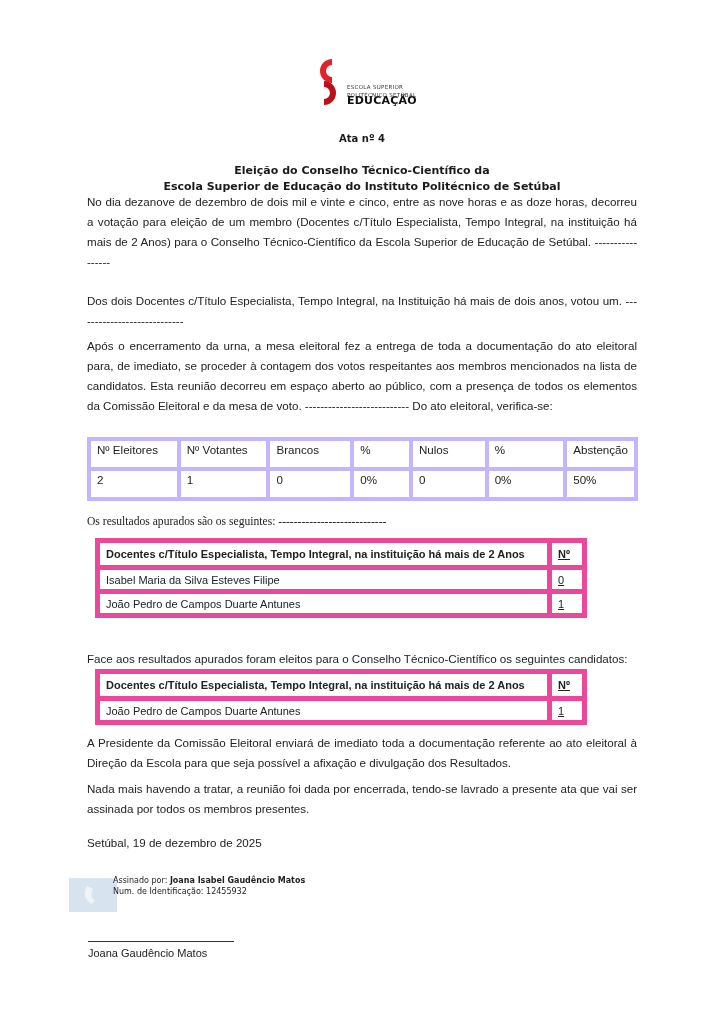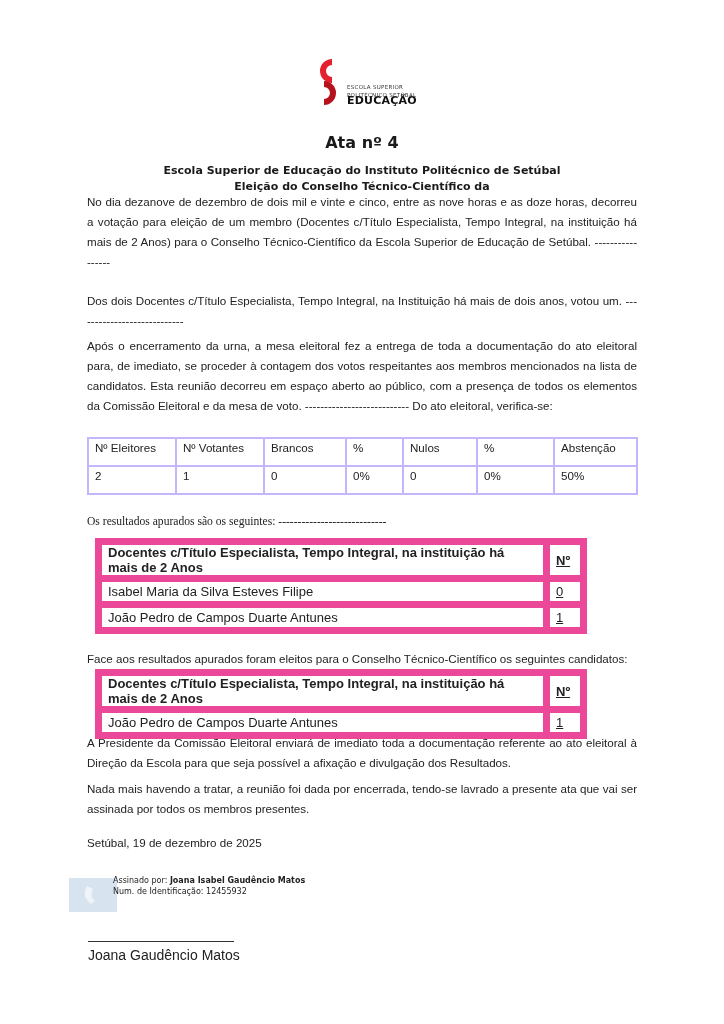--- a/index.html
+++ b/index.html
@@ -1,54 +1,54 @@
 <!DOCTYPE html>
 <html><head>
 <meta charset="utf-8">
 <style>
   html, body { margin: 0; padding: 0; background: #ffffff; }
   body { width: 724px; height: 1024px; position: relative; overflow: hidden; font-family: "DejaVu Sans", "Liberation Sans", sans-serif; color: #1a1a1a; }
   .abs { position: absolute; }
   .logo { left: 312px; top: 56px; width: 120px; height: 52px; }
   .logo-title { position: absolute; left: 35px; top: 2px; font-weight: bold; font-size: 11px; letter-spacing: 0.2px; color: #111; font-family: "DejaVu Sans", sans-serif; margin-top: 36px; }
   .logo-sub { position: absolute; left: 35px; top: 27px; font-size: 5.5px; line-height: 8px; color: #333; letter-spacing: 0.3px; font-family: "DejaVu Sans", sans-serif; }
-  .ata-title { left: 0; width: 724px; top: 133px; text-align: center; font-weight: bold; font-size: 16px; }
+  .ata-title { left: 0; width: 724px; top: 133px; text-align: center; font-weight: bold; font-size: 10px; }
   .heading { left: 0; width: 724px; top: 163px; text-align: center; font-weight: bold; font-size: 11px; line-height: 16px; }
   .para { left: 87px; width: 550px; font-size: 11.6px; line-height: 20px; text-align: justify; font-family: "Liberation Sans", sans-serif; color: #222; }
   table { border-collapse: collapse; }
   .stats { left: 87px; top: 437px; width: 551px; font-family: "Liberation Sans", sans-serif; font-size: 11.6px; color: #222; }
-  .stats td { border: 2px solid #c4b5fd; padding: 2px 6px 0 6px; height: 24px; vertical-align: top; }
+  .stats td { border: 4px solid #c4b5fd; padding: 2px 6px 0 6px; height: 24px; vertical-align: top; }
   .results { left: 95px; width: 492px; font-family: "Liberation Sans", sans-serif; color: #222; }
-  .results td { border: 7px solid #ec4899; padding: 0 6px; font-size: 13px; height: 19px; }
+  .results td { border: 5px solid #ec4899; padding: 0 6px; font-size: 11px; height: 19px; }
   .results .hdr td { height: 22px; font-weight: bold; }
   .results td.num { width: 18px; text-align: left; text-decoration: underline; }
   .sig-box { left: 69px; top: 878px; width: 48px; height: 34px; background: #d7e3ef; }
   .sig-text { left: 69px; top: 875px; font-size: 8px; line-height: 11px; color: #222; font-family: "DejaVu Sans", sans-serif; padding-left: 44px; }
   .sig-line { left: 88px; top: 941px; width: 146px; border-top: 1px solid #333; }
-  .sig-name { left: 88px; top: 947px; font-size: 14px; font-family: "Liberation Sans", sans-serif; color: #222; }
+  .sig-name { left: 88px; top: 947px; font-size: 11px; font-family: "Liberation Sans", sans-serif; color: #222; }
 </style>
 </head>
 <body>
 
 <div class="abs logo">
   <svg width="34" height="52" viewBox="0 0 34 52" style="position:absolute;left:0;top:0;">
     <path d="M20 3 A12 12 0 0 0 8 15 A12 12 0 0 0 20 27 L20 21 A6 6 0 0 1 14 15 A6 6 0 0 1 20 9 Z" fill="#e3202b"></path>
     <path d="M12 25 A12 12 0 0 1 24 37 A12 12 0 0 1 12 49 L12 43 A6 6 0 0 0 18 37 A6 6 0 0 0 12 31 Z" fill="#b5121b"></path>
   </svg>
   <div class="logo-title">EDUCAÇÃO</div>
   <div class="logo-sub">
     <div>ESCOLA SUPERIOR</div>
     <div>POLITÉCNICO SETÚBAL</div>
   </div>
 </div>
 
 <div class="abs ata-title">Ata nº 4</div>
 <div class="abs heading">
+  <div>Eleição do Conselho Técnico-Científico da</div>
   <div>Escola Superior de Educação do Instituto Politécnico de Setúbal</div>
-  <div>Eleição do Conselho Técnico-Científico da</div>
 </div>
 
 <div class="abs para" style="top:192px;">No dia dezanove de dezembro de dois mil e vinte e cinco, entre as nove horas e as doze horas, decorreu a votação para eleição de um membro (Docentes c/Título Especialista, Tempo Integral, na instituição há mais de 2 Anos) para o Conselho Técnico-Científico da Escola Superior de Educação de Setúbal. -----------------</div>
 <div class="abs para" style="top:291px;">Dos dois Docentes c/Título Especialista, Tempo Integral, na Instituição há mais de dois anos, votou um. ----------------------------</div>
 <div class="abs para" style="top:336px;">Após o encerramento da urna, a mesa eleitoral fez a entrega de toda a documentação do ato eleitoral para, de imediato, se proceder à contagem dos votos respeitantes aos membros mencionados na lista de candidatos. Esta reunião decorreu em espaço aberto ao público, com a presença de todos os elementos da Comissão Eleitoral e da mesa de voto. --------------------------- Do ato eleitoral, verifica-se:</div>
 
 <table class="abs stats">
   <tbody>
       <tr>
     <td style="width:74px">Nº Eleitores</td>

